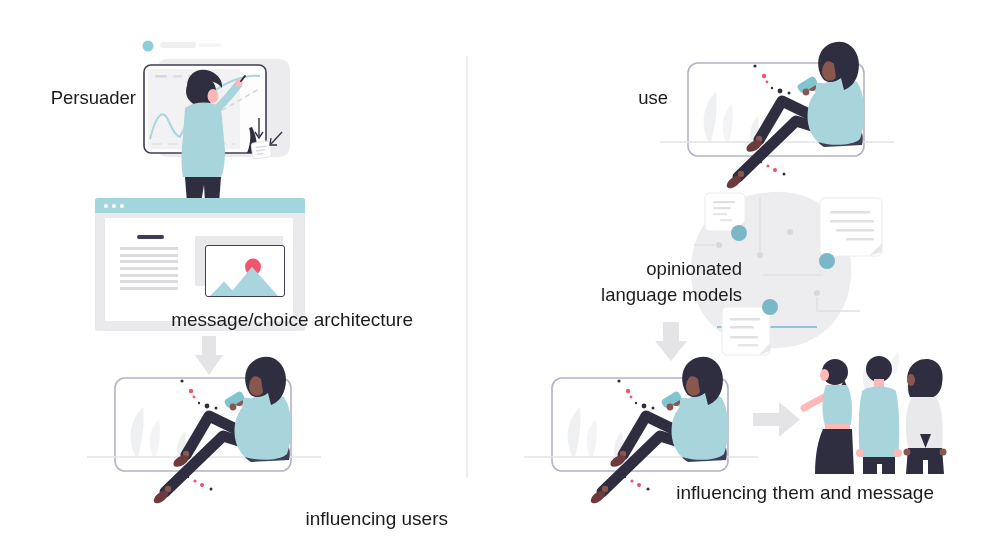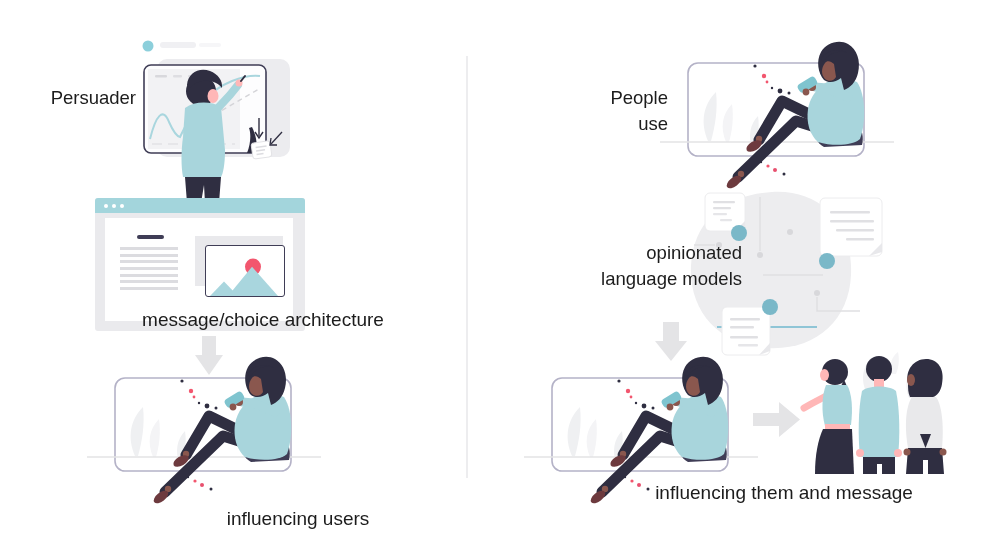--- a/index.html
+++ b/index.html
@@ -1,21 +1,21 @@
 <!DOCTYPE html>
 <html><head>
 <meta charset="utf-8">
 <style>
   html,body{margin:0;padding:0;background:#ffffff;}
   #figure-root{
     position:relative;width:1000px;height:538px;background:#ffffff;overflow:hidden;
     font-family:"Liberation Sans", sans-serif;color:#1c1c1c;
   }
   .illus{position:absolute;}
-  .caption{position:absolute;font-size:19px;line-height:23px;text-align:center;color:#1c1c1c;}
+  .caption{position:absolute;font-size:19px;line-height:23px;text-align:right;color:#1c1c1c;}
   .side-label{position:absolute;font-size:18.5px;line-height:26px;text-align:right;color:#1c1c1c;}
   .divider{position:absolute;left:466px;top:56px;width:2px;height:422px;background:#ededef;}
   
   .browser{position:absolute;left:95px;top:198px;width:210px;height:133px;background:#eaeaed;border-radius:3px;}
   .browser-bar{position:absolute;top:0;left:0;right:0;height:15px;background:#a3d5dc;border-radius:3px 3px 0 0;display:flex;align-items:center;gap:4px;padding-left:9px;box-sizing:border-box;}
   .browser-dot{width:4px;height:4px;border-radius:50%;background:#ffffff;}
   .browser-page{position:absolute;left:10px;right:12px;top:20px;bottom:10px;background:#ffffff;}
   .bp-heading{position:absolute;left:32px;top:17px;width:27px;height:4px;background:#3f3d56;border-radius:2px;}
   .bp-line{position:absolute;left:15px;width:58px;height:2.8px;background:#dcdce0;}
   .bp-imgbg{position:absolute;left:90px;top:18px;width:88px;height:50px;background:#e9e9ec;}
@@ -139,21 +139,20 @@
 
   <svg class="illus" style="left:85px;top:350px" width="240" height="155" viewBox="0 0 240 155" overflow="visible">
     <use href="#sym-sitting-woman"></use>
   </svg>
 
   <div class="caption" style="left:148px;top:507px;width:300px">influencing users</div>
 
   <div class="divider"></div>
 
   <div class="side-label" style="left:540px;top:85px;width:128px">
-    <div>People</div>
     <div>use</div>
   </div>
 
   <svg class="illus" style="left:658px;top:35px" width="240" height="155" viewBox="0 0 240 155" overflow="visible">
     <use href="#sym-sitting-woman"></use>
   </svg>
 
   <svg class="illus" style="left:660px;top:185px" width="240" height="185" viewBox="0 0 240 185">
     <path d="M112,7 C162,4 193,40 191,90 C189,136 155,166 107,163 C59,160 29,127 31,81 C33,37 63,10 112,7 Z" fill="#ededef"></path>
     <g stroke="#dfdfe2" stroke-width="1.5" fill="none">
@@ -189,21 +188,21 @@
       <rect x="62" y="122" width="48" height="48" rx="5" fill="#ffffff" stroke="#ececee"></rect>
       <path d="M110,158 L99,170 L110,166 Z" fill="#e8e8eb"></path>
       <rect x="70" y="133" width="30" height="2.4" rx="1" fill="#e0e0e3"></rect>
       <rect x="70" y="141" width="24" height="2.4" rx="1" fill="#e0e0e3"></rect>
       <rect x="70" y="151" width="28" height="2.4" rx="1" fill="#e0e0e3"></rect>
       <rect x="78" y="159" width="20" height="2.4" rx="1" fill="#e6e6e9"></rect>
       <circle cx="110" cy="122" r="8" fill="#7ab8c8"></circle>
     </g>
   </svg>
 
-  <div class="side-label" style="left:542px;top:240px;width:200px">
+  <div class="side-label" style="left:542px;top:256px;width:200px">
     <div>opinionated</div>
     <div>language models</div>
   </div>
 
   <svg class="illus" style="left:655px;top:322px" width="32" height="40" viewBox="0 0 32 40">
     <polygon points="8,0 24,0 24,19 32,19 16,39 0,19 8,19" fill="#e4e4e6"></polygon>
   </svg>
 
   <svg class="illus" style="left:522px;top:350px" width="240" height="155" viewBox="0 0 240 155" overflow="visible">
     <use href="#sym-sitting-woman"></use>

